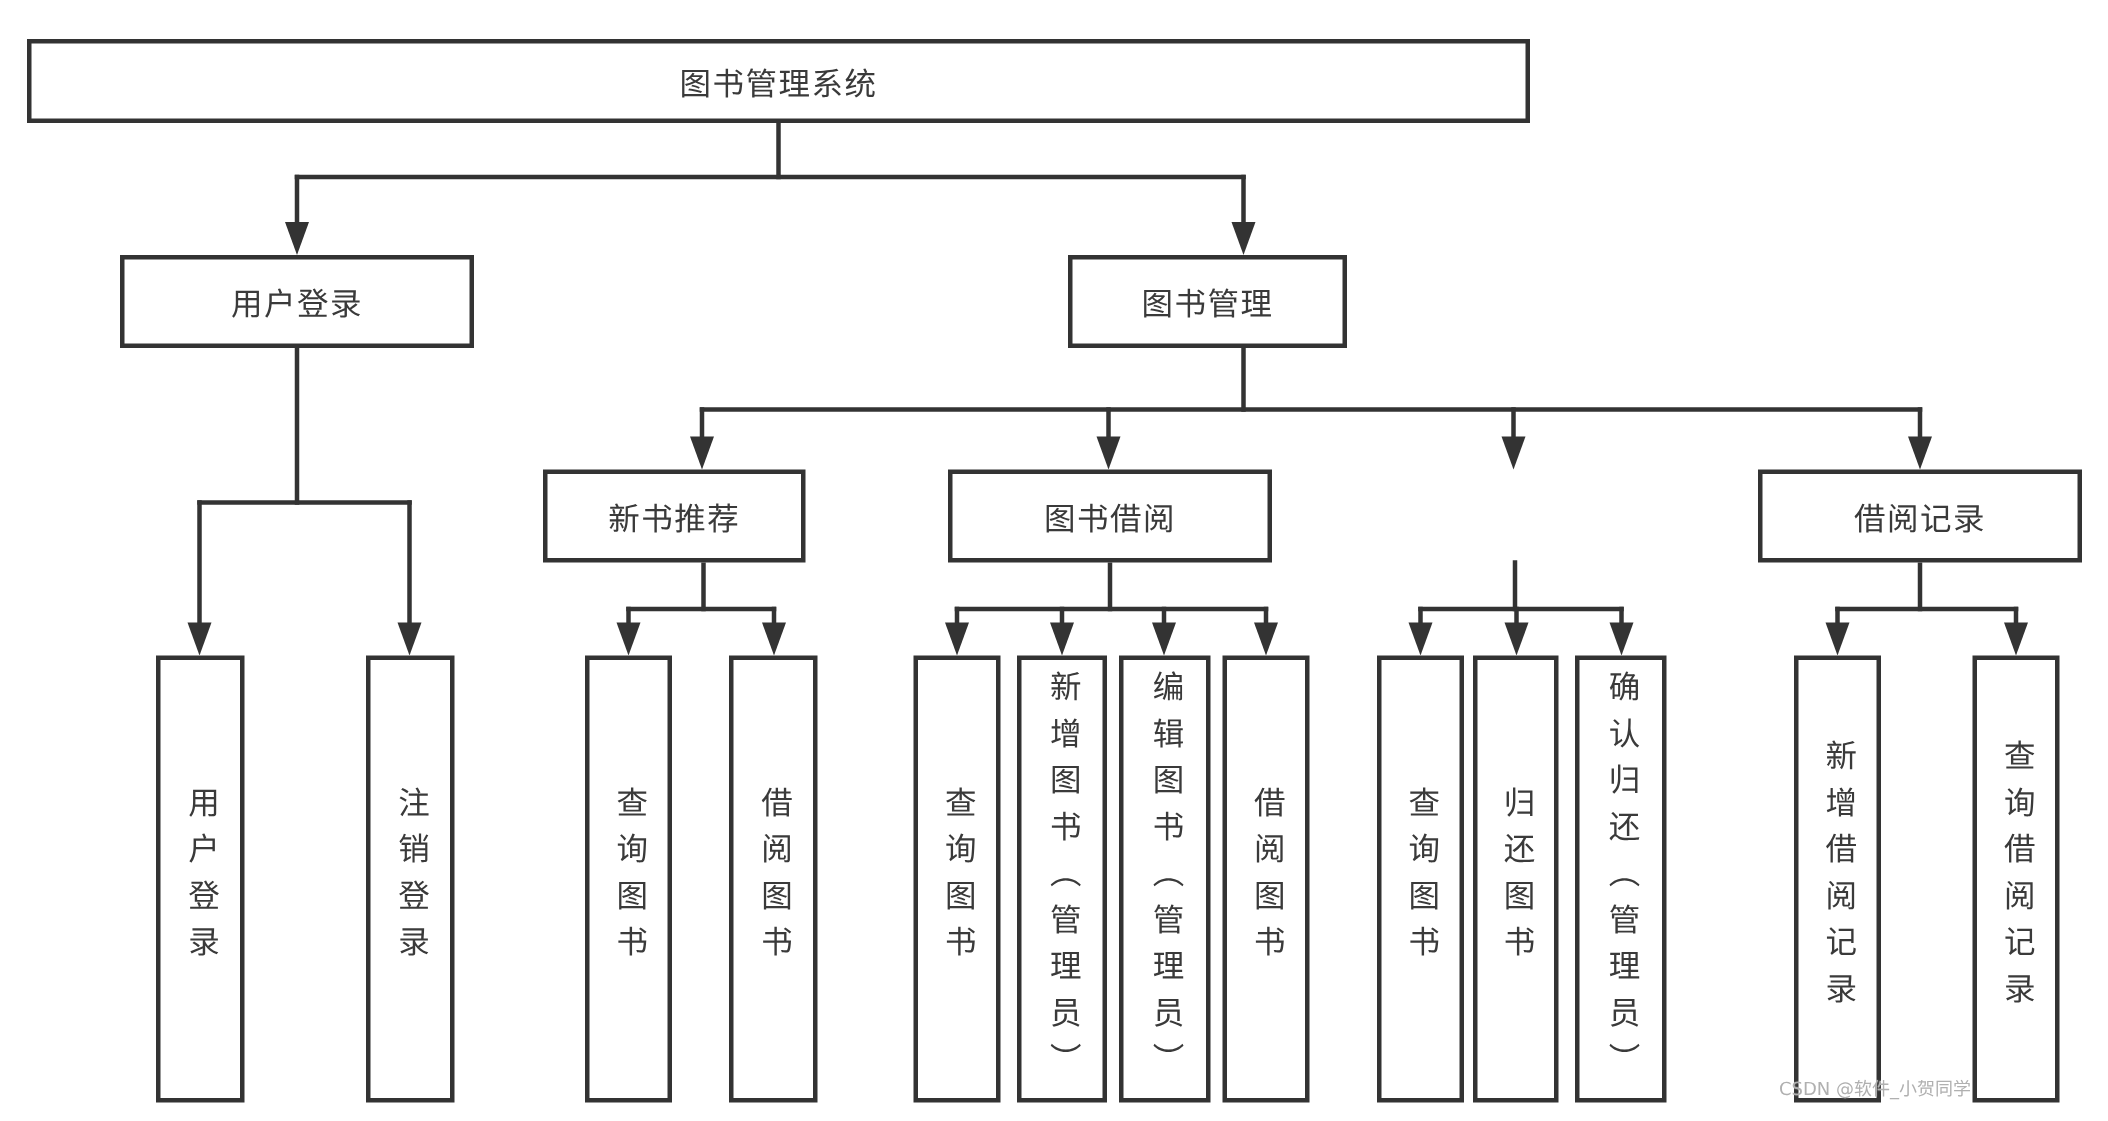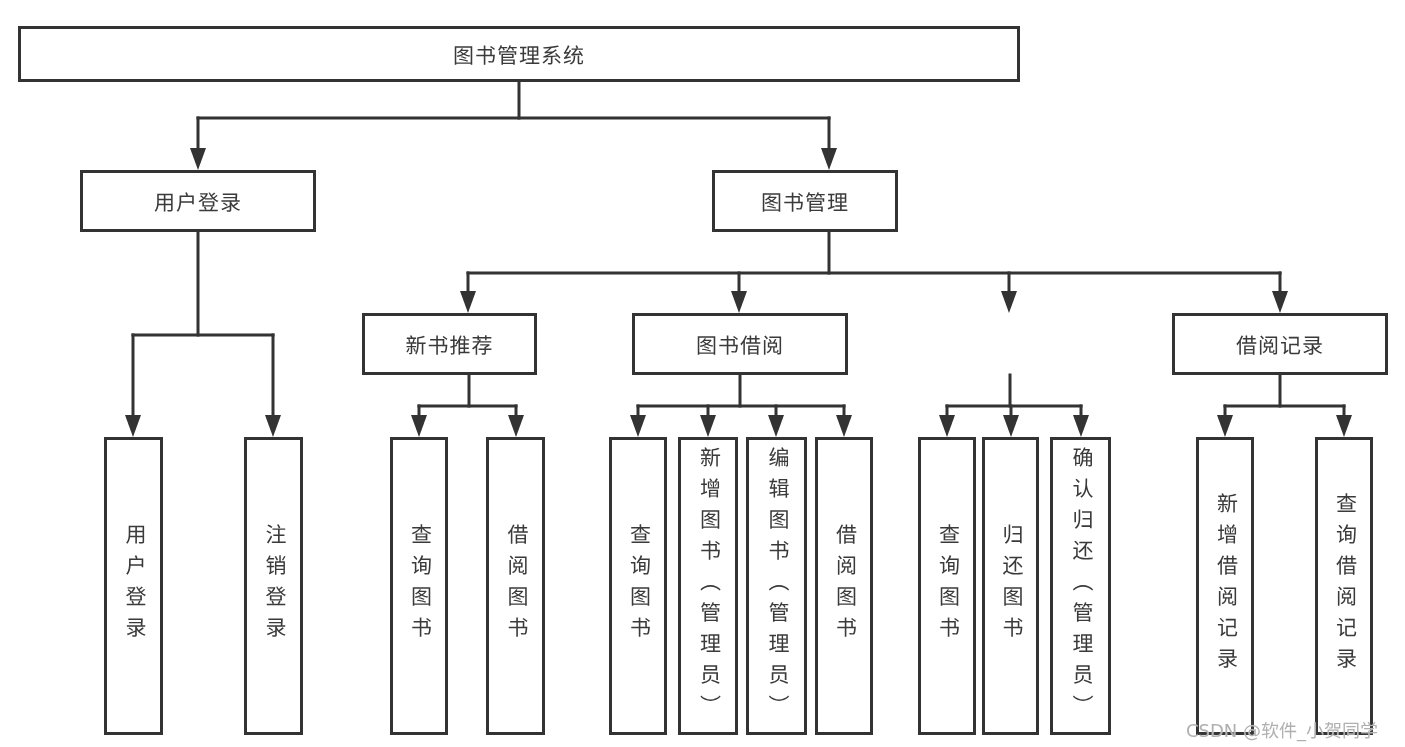--- a/index.html
+++ b/index.html
@@ -35,21 +35,21 @@
     writing-mode:vertical-rl;
     text-orientation:mixed;
     letter-spacing:10px;
     font-size:21px;
     line-height:1;
     white-space:nowrap;
   }
   .watermark{
     position:absolute;
     left:1186px;top:716px;
-    font-size:18px;
+    font-size:12px;
     color:var(--watermark);
     z-index:5;
     white-space:nowrap;
     text-shadow:0 0 1px rgba(255,255,255,.6);
   }
 </style>
 </head>
 <body>
 
 <div class="canvas">

